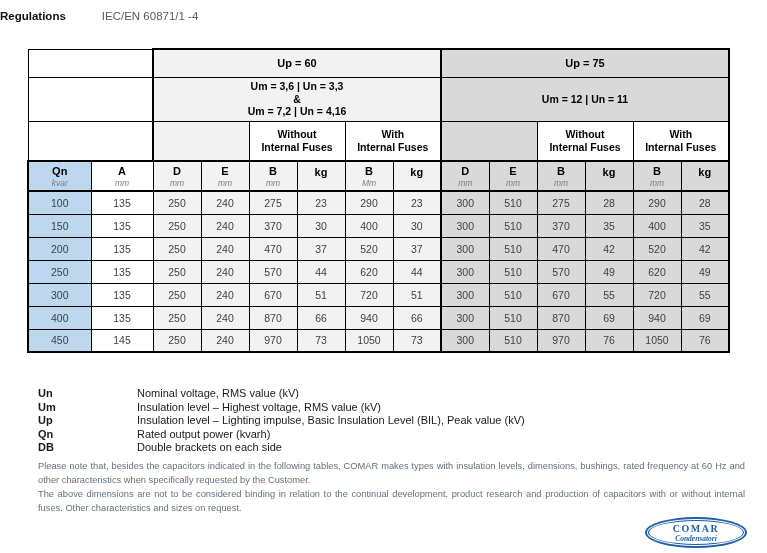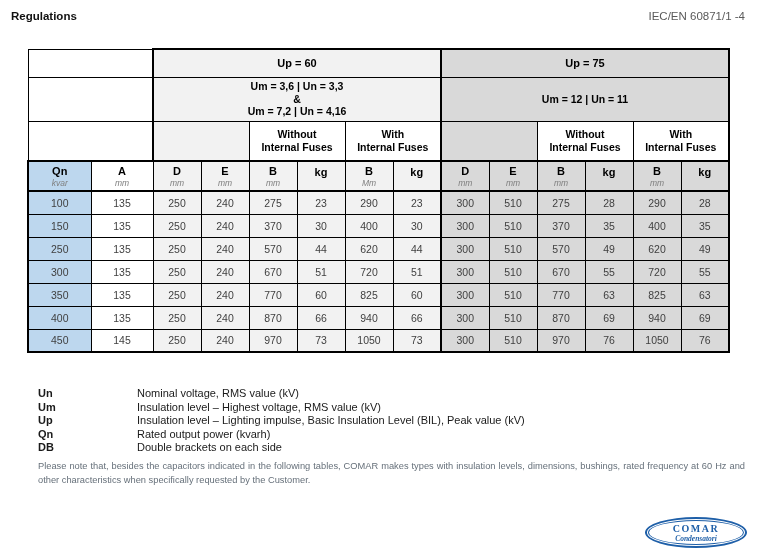--- a/index.html
+++ b/index.html
@@ -11,25 +11,24 @@
     color: #000;
     overflow: hidden;
   }
 
   
   .regulations-row {
     position: absolute;
     top: 10px; left: 0;
     width: 745px;
     display: flex;
-    justify-content: space-between;
+    justify-content: flex-start;
     align-items: baseline;
-    gap: 16px;
+    gap: 36px;
     font-size: 11.5px;
-    padding-left: 11px;
   }
   .reg-label { font-weight: bold; color: #111; }
   .reg-value { color: #5a5a5a; }
 
   
   table.spec {
     position: absolute;
     left: 27px; top: 48px;
     border-collapse: collapse;
     table-layout: fixed;
@@ -298,20 +297,36 @@
         <td class="bg-light">400</td>
         <td class="bg-light">30</td>
         <td class="bg-dark b-sec">300</td>
         <td class="bg-dark">510</td>
         <td class="bg-dark">370</td>
         <td class="bg-dark">35</td>
         <td class="bg-dark">400</td>
         <td class="bg-dark b-right">35</td>
       </tr>
       <tr>
+        <td class="bg-blue b-first">200</td>
+        <td class="bg-white">135</td>
+        <td class="bg-light">250</td>
+        <td class="bg-light">240</td>
+        <td class="bg-light">470</td>
+        <td class="bg-light">37</td>
+        <td class="bg-light">520</td>
+        <td class="bg-light">37</td>
+        <td class="bg-dark b-sec">300</td>
+        <td class="bg-dark">510</td>
+        <td class="bg-dark">470</td>
+        <td class="bg-dark">42</td>
+        <td class="bg-dark">520</td>
+        <td class="bg-dark b-right">42</td>
+      </tr>
+      <tr>
         <td class="bg-blue b-first">250</td>
         <td class="bg-white">135</td>
         <td class="bg-light">250</td>
         <td class="bg-light">240</td>
         <td class="bg-light">570</td>
         <td class="bg-light">44</td>
         <td class="bg-light">620</td>
         <td class="bg-light">44</td>
         <td class="bg-dark b-sec">300</td>
         <td class="bg-dark">510</td>
@@ -328,36 +343,20 @@
         <td class="bg-light">670</td>
         <td class="bg-light">51</td>
         <td class="bg-light">720</td>
         <td class="bg-light">51</td>
         <td class="bg-dark b-sec">300</td>
         <td class="bg-dark">510</td>
         <td class="bg-dark">670</td>
         <td class="bg-dark">55</td>
         <td class="bg-dark">720</td>
         <td class="bg-dark b-right">55</td>
-      </tr>
-      <tr>
-        <td class="bg-blue b-first">350</td>
-        <td class="bg-white">135</td>
-        <td class="bg-light">250</td>
-        <td class="bg-light">240</td>
-        <td class="bg-light">770</td>
-        <td class="bg-light">60</td>
-        <td class="bg-light">825</td>
-        <td class="bg-light">60</td>
-        <td class="bg-dark b-sec">300</td>
-        <td class="bg-dark">510</td>
-        <td class="bg-dark">770</td>
-        <td class="bg-dark">63</td>
-        <td class="bg-dark">825</td>
-        <td class="bg-dark b-right">63</td>
       </tr>
       <tr>
         <td class="bg-blue b-first">400</td>
         <td class="bg-white">135</td>
         <td class="bg-light">250</td>
         <td class="bg-light">240</td>
         <td class="bg-light">870</td>
         <td class="bg-light">66</td>
         <td class="bg-light">940</td>
         <td class="bg-light">66</td>
@@ -395,20 +394,21 @@
   <span class="term">Up</span>
   <span class="desc">Insulation level – Lighting impulse, Basic Insulation Level (BIL), Peak value (kV)</span>
   <span class="term">Qn</span>
   <span class="desc">Rated output power (kvarh)</span>
   <span class="term">DB</span>
   <span class="desc">Double brackets on each side</span>
 </div>
 
 <div class="notes">
   <p>Please note that, besides the capacitors indicated in the following tables, COMAR makes types with insulation levels, dimensions, bushings, rated frequency at 60 Hz and other characteristics when specifically requested by the Customer.</p>
+  <p>The above dimensions are not to be considered binding in relation to the continual development, product research and production of capacitors with or without internal fuses. Other characteristics and sizes on request.</p>
 </div>
 
 <div class="logo">
   <div class="logo-oval">
     <span class="logo-title">COMAR</span>
     <span class="logo-subtitle">Condensatori</span>
   </div>
 </div>
 
 </body></html>

